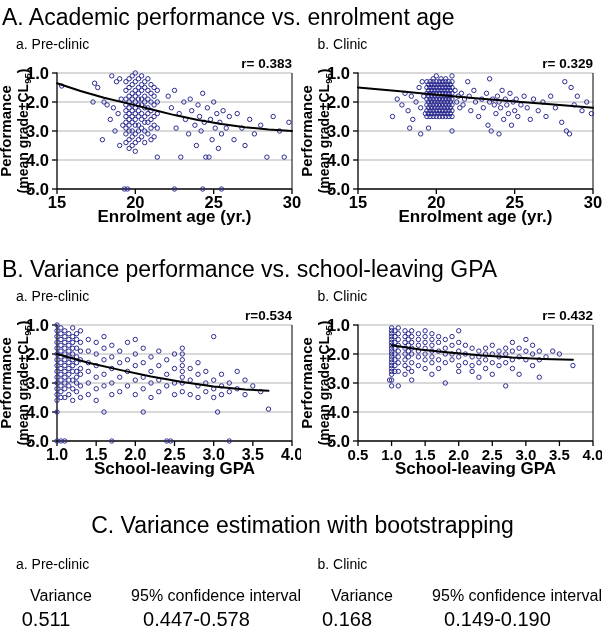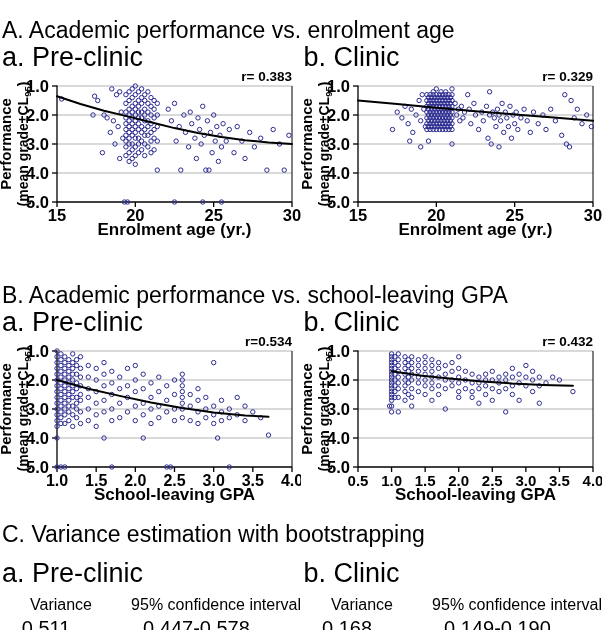--- a/index.html
+++ b/index.html
@@ -1,23 +1,23 @@
 <!DOCTYPE html>
 <html><head>
 <meta charset="utf-8">
 <style>
   html,body{margin:0;padding:0;background:#fff;color:#000;
     font-family:"Liberation Sans", sans-serif;}
   .figure{width:603px;height:630px;overflow:hidden;background:#fff;}
-  .section-title{font-size:23px;line-height:28px;padding:16px 0 0 2px;white-space:nowrap;}
+  .section-title{font-size:23px;line-height:28px;padding:3px 0 0 2px;white-space:nowrap;}
   .section-title.b{margin-top:26px;}
-  .section-title.c{}
+  .section-title.c{margin-top:30px;text-align:center;}
   .subtitle-row{display:flex;height:27px;}
   .subtitle-row.c{margin-top:12px;}
-  .subtitle{width:50%;font-size:27px;line-height:27px;padding-left:2px;box-sizing:border-box;}
+  .subtitle{width:50%;font-size:14px;line-height:27px;padding-left:16px;box-sizing:border-box;}
   .chart-row{display:flex;height:168px;font-weight:bold;}
   .chart{width:301px;height:168px;}
   svg text{fill:#000;font-family:"Liberation Sans", sans-serif;}
   .stats-row{display:flex;margin-top:8px;}
   .stats-half{display:flex;width:301px;}
   .stats-col1{width:92px;text-align:center;}
   .stats-col2{width:209px;text-align:center;}
   .stats-label{font-size:16px;line-height:19px;white-space:nowrap;text-align:right;}
   .stats-value{font-size:20px;line-height:25px;margin-top:2px;white-space:nowrap;}
 </style>
@@ -449,21 +449,21 @@
             <circle cx="290.4" cy="55.6" r="2.2"></circle>
           </g>
           <path d="M57.0 29.5 L96.2 33.0 L135.3 36.8 L174.5 40.2 L213.7 43.4 L252.8 46.6 L292.0 49.8" fill="none" stroke="#000000" stroke-width="2" stroke-linecap="round"></path>
           <text x="292" y="10" text-anchor="end" font-size="13.5">r= 0.329</text>
           <text x="174.5" y="164" text-anchor="middle" font-size="17">Enrolment age (yr.)</text>
           <text text-anchor="middle" font-size="15" transform="translate(11 73) rotate(-90)">Performance</text>
           <text text-anchor="middle" font-size="14" transform="translate(28 73) rotate(-90)"><tspan>(mean grade±CL</tspan><tspan font-size="9.5" dy="3">95</tspan><tspan dy="-3">)</tspan></text>
         </svg></div>
   </div>
 
-  <div class="section-title b">B. Academic performance vs. school-leaving GPA</div>
+  <div class="section-title b">B. Variance performance vs. school-leaving GPA</div>
   <div class="subtitle-row">
     <div class="subtitle">a. Pre-clinic</div>
     <div class="subtitle">b. Clinic</div>
   </div>
   <div class="chart-row">
     <div class="chart"><svg width="301" height="168" viewBox="0 0 301 168">
           <line x1="57" y1="15" x2="292" y2="15" stroke="#b3b3b3" stroke-width="1"></line>
           <line x1="57" y1="44" x2="292" y2="44" stroke="#b3b3b3" stroke-width="1"></line>
           <line x1="57" y1="73" x2="292" y2="73" stroke="#b3b3b3" stroke-width="1"></line>
           <line x1="57" y1="102" x2="292" y2="102" stroke="#b3b3b3" stroke-width="1"></line>

